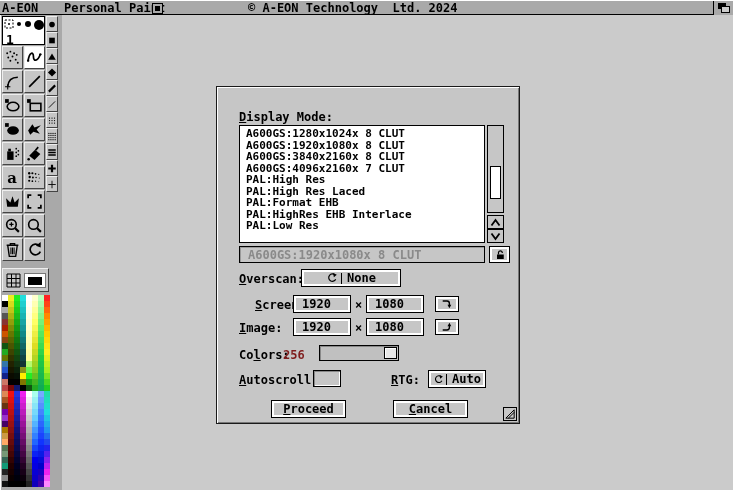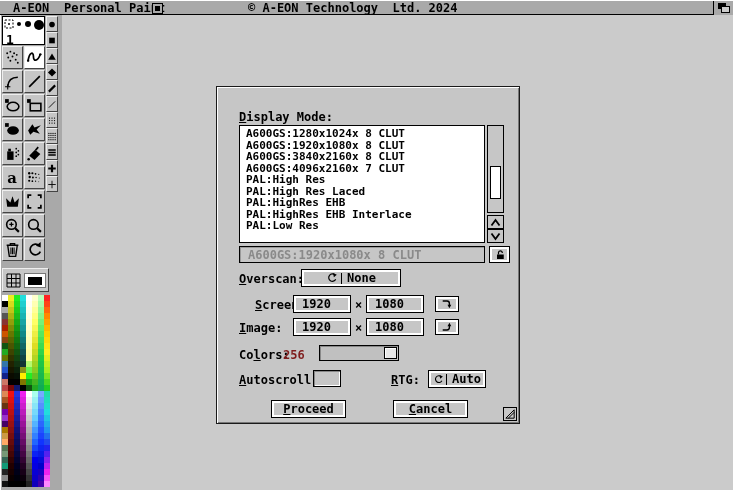--- a/index.html
+++ b/index.html
@@ -4,21 +4,21 @@
 <style>
   html,body{margin:0;padding:0;}
   *{box-sizing:border-box;}
   body{font-family:"DejaVu Sans Mono","Liberation Mono",monospace;}
   .screen{position:relative;width:733px;height:490px;background:#cbcbcb;overflow:hidden;}
 
   
   .titlebar{position:absolute;left:0;top:0;width:733px;height:15px;background:#a9a9a9;
             border-top:1px solid #fff;border-bottom:1px solid #000;}
   .titlebar span{position:absolute;top:0px;font-size:12px;font-weight:bold;color:#000;white-space:pre;line-height:14px;}
-  .tb-app{left:13px;}
+  .tb-app{left:2px;}
   .tb-title{left:64px;}
   .tb-copy{left:248px;}
   .tb-boxicon{position:absolute;left:152px;top:2px;width:11px;height:11px;border:1px solid #000;background:#a9a9a9;}
   .tb-boxicon::after{content:"";position:absolute;left:2px;top:2px;width:5px;height:5px;background:#000;}
   .depth{position:absolute;right:0;top:0;width:20px;height:14px;border-left:1px solid #000;background:#a9a9a9;}
   .depth .r1{position:absolute;left:4px;top:2px;width:8px;height:6px;background:#000;}
   .depth .r2{position:absolute;left:7px;top:5px;width:9px;height:7px;background:#cbcbcb;border:1px solid #000;}
 
   
   .toolpanel{position:absolute;left:0;top:15px;width:62px;height:475px;background:#a9a9a9;border-left:1px solid #fff;}
@@ -605,21 +605,21 @@
 
     <div class="lbl" style="left:22px;top:23px;"><u>D</u>isplay Mode:</div>
 
     <div class="listbox" id="mode-list">
         <div class="row">A600GS:1280x1024x 8 CLUT</div>
         <div class="row">A600GS:1920x1080x 8 CLUT</div>
         <div class="row">A600GS:3840x2160x 8 CLUT</div>
         <div class="row">A600GS:4096x2160x 7 CLUT</div>
         <div class="row">PAL:High Res</div>
         <div class="row">PAL:High Res Laced</div>
-        <div class="row">PAL:HighRes EHB</div>
+        <div class="row">PAL:Format EHB</div>
         <div class="row">PAL:HighRes EHB Interlace</div>
         <div class="row">PAL:Low Res</div>
       </div>
 
     <div class="sb-track">
       <div class="sb-thumb"></div>
     </div>
     <div class="sb-btn" style="top:128px;">
       <svg width="11" height="9" viewBox="0 0 11 9">
         <path d="M1.5,7.5 L5.5,2 L9.5,7.5" fill="none" stroke="#000" stroke-width="1.8"></path>

